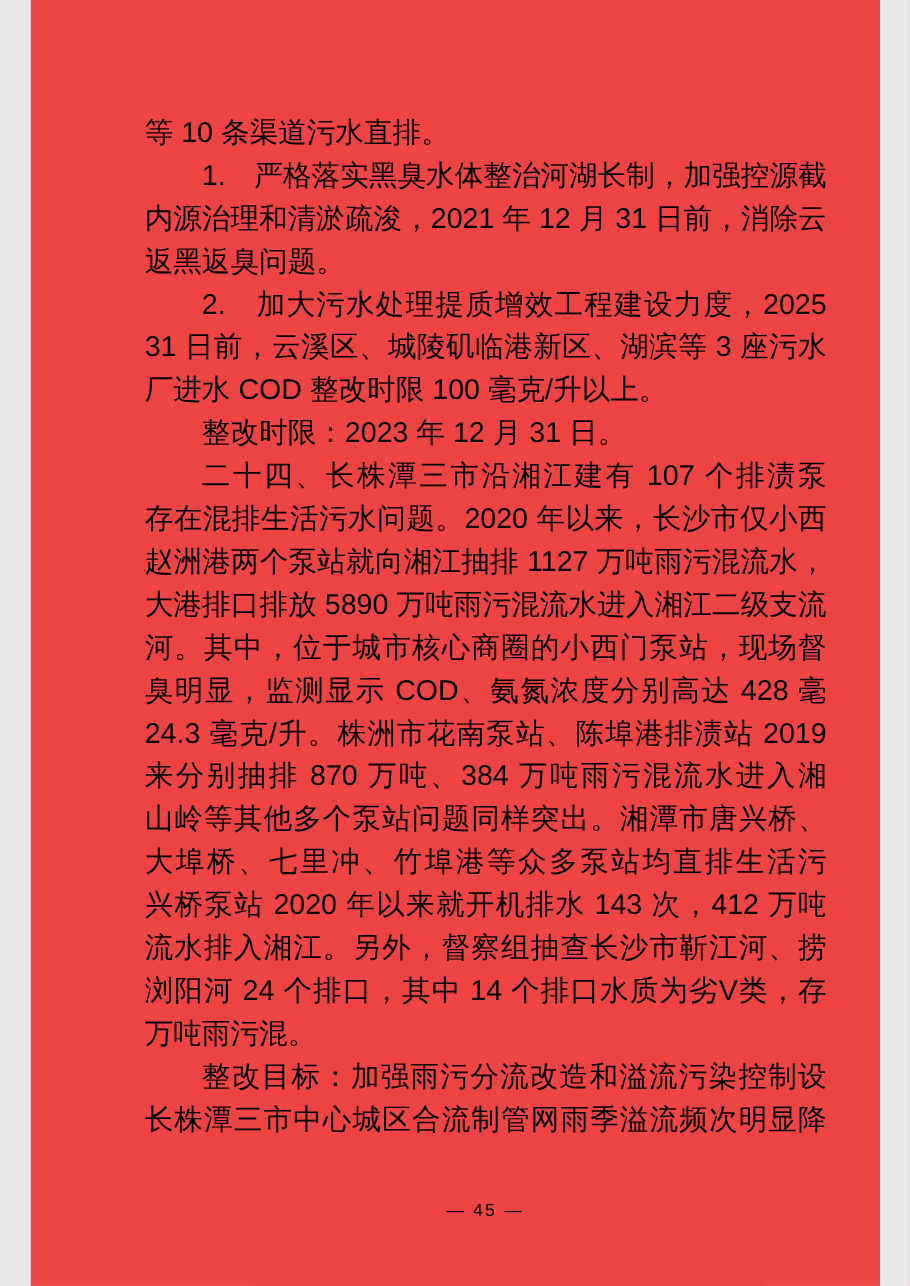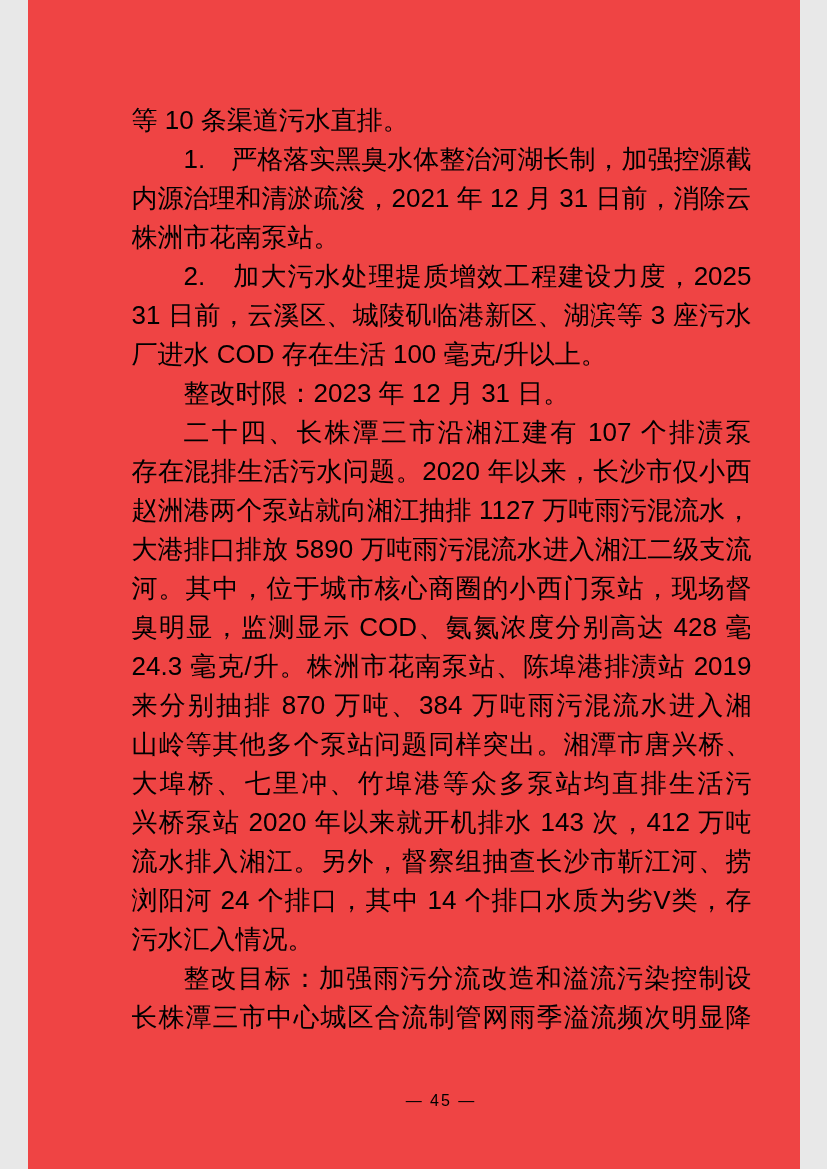--- a/index.html
+++ b/index.html
@@ -53,36 +53,36 @@
   }
 </style>
 </head>
 <body>
 
 <div class="page">
   <div class="content">
     <div class="line">等 10 条渠道污水直排。</div>
     <div class="line indent fill">1.　严格落实黑臭水体整治河湖长制，加强控源截污、</div>
     <div class="line fill">内源治理和清淤疏浚，2021 年 12 月 31 日前，消除云溪河</div>
-    <div class="line">株洲市花南泵站。</div>
+    <div class="line">返黑返臭问题。</div>
     <div class="line indent fill">2.　加大污水处理提质增效工程建设力度，2025 年 12 月</div>
     <div class="line fill">31 日前，云溪区、城陵矶临港新区、湖滨等 3 座污水处理</div>
-    <div class="line">厂进水 COD 存在生活 100 毫克/升以上。</div>
+    <div class="line">厂进水 COD 整改时限 100 毫克/升以上。</div>
     <div class="line indent">整改时限：2023 年 12 月 31 日。</div>
     <div class="line indent fill">二十四、长株潭三市沿湘江建有 107 个排渍泵站，普遍</div>
     <div class="line fill">存在混排生活污水问题。2020 年以来，长沙市仅小西门、</div>
     <div class="line fill">赵洲港两个泵站就向湘江抽排 1127 万吨雨污混流水，石碑</div>
     <div class="line fill">大港排口排放 5890 万吨雨污混流水进入湘江二级支流圭塘</div>
     <div class="line fill">河。其中，位于城市核心商圈的小西门泵站，现场督察时黑</div>
     <div class="line fill">臭明显，监测显示 COD、氨氮浓度分别高达 428 毫克/升、</div>
     <div class="line fill">24.3 毫克/升。株洲市花南泵站、陈埠港排渍站 2019 年以</div>
     <div class="line fill">来分别抽排 870 万吨、384 万吨雨污混流水进入湘江，西</div>
     <div class="line fill">山岭等其他多个泵站问题同样突出。湘潭市唐兴桥、万楼、</div>
     <div class="line fill">大埠桥、七里冲、竹埠港等众多泵站均直排生活污水，仅唐</div>
     <div class="line fill">兴桥泵站 2020 年以来就开机排水 143 次，412 万吨雨污混</div>
     <div class="line fill">流水排入湘江。另外，督察组抽查长沙市靳江河、捞刀河、</div>
     <div class="line fill">浏阳河 24 个排口，其中 14 个排口水质为劣V类，存在生活</div>
-    <div class="line">污水汇入情况。</div>
+    <div class="line">万吨雨污混。</div>
     <div class="line indent fill">整改目标：加强雨污分流改造和溢流污染控制设施建设，</div>
     <div class="line fill">长株潭三市中心城区合流制管网雨季溢流频次明显降低，溢</div>
   </div>
   <div class="footer">— 45 —</div>
 </div>
 
 </body></html>

